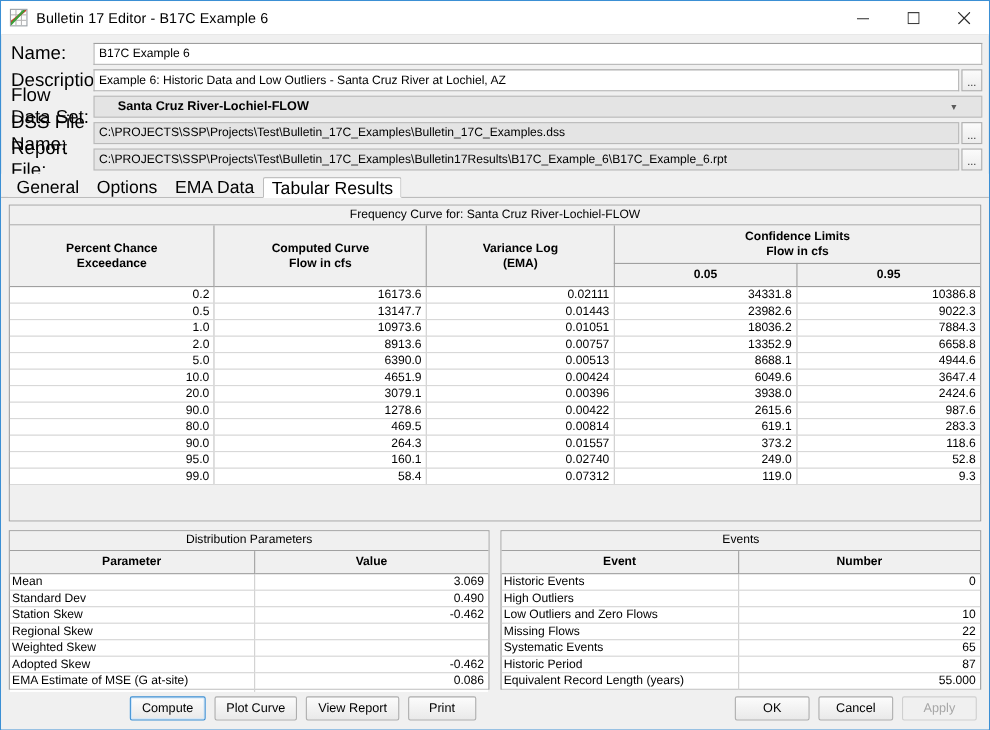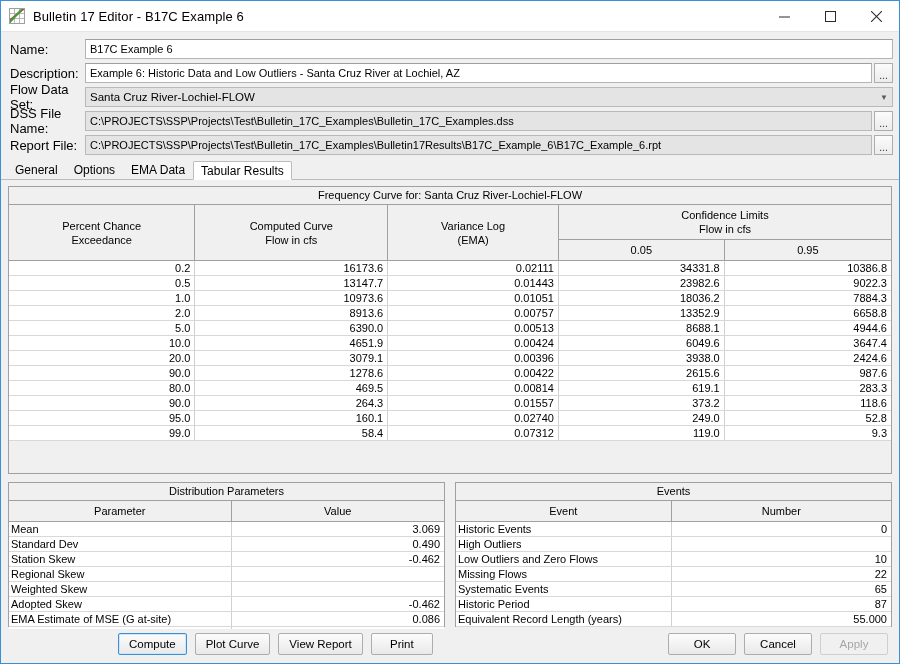--- a/index.html
+++ b/index.html
@@ -55,21 +55,21 @@
   
   .form {
     padding: 6px 6px 0 6px;
   }
   .frow {
     display: flex; align-items: center;
     height: 22px; margin-bottom: 2px;
   }
   .flabel {
     width: 78px; flex: 0 0 78px;
-    font-size: 13px; color: #000;
+    font-size: 17px; color: #000;
     padding-left: 3px;
   }
   .fctl { flex: 1 1 auto; display: flex; align-items: stretch; height: 20px; }
   .tfield {
     flex: 1 1 auto;
     background: #fff;
     border: 1px solid #b4b4b4;
     border-top-color: #9e9e9e;
     font-size: 11px;
     line-height: 18px;
@@ -85,33 +85,33 @@
     border: 1px solid #adadad;
     display: flex; align-items: flex-end; justify-content: center;
     font-size: 10px; line-height: 9px; color: #333;
     padding-bottom: 2px;
   }
   .combo {
     flex: 1 1 auto;
     background: #e4e4e4;
     border: 1px solid #b9b9b9;
     display: flex; align-items: center;
-    font-size: 11.5px; padding: 0 4px; color: #000;
+    font-size: 11.5px; padding: 0 21px; color: #000; font-weight: bold;
   }
   .combo .caret { margin-left: auto; font-size: 8px; color: #5a5a5a; }
   
   .tabbar {
     display: flex; align-items: flex-end;
     padding: 2px 0 0 6px;
     height: 22px;
     border-bottom: 1px solid #bcbcbc;
     background: #f0f0f0;
   }
   .tab {
-    font-size: 12px;
+    font-size: 16px;
     padding: 3px 7px 3px 7px;
     height: 19px;
     line-height: 13px;
     background: #f0f0f0;
     border: 1px solid transparent;
     border-bottom: none;
     color: #000;
   }
   .tab.active {
     background: #ffffff;
@@ -138,21 +138,21 @@
     text-align: center;
     font-size: 11px;
     background: #f0f0f0;
     border-bottom: 1px solid #a0a0a0;
   }
   table.grid { border-collapse: collapse; width: 100%; table-layout: fixed; }
   table.grid th {
     background: #f0f0f0;
     border-right: 1px solid #a0a0a0;
     border-bottom: 1px solid #a0a0a0;
-    font-weight: normal;
+    font-weight: bold;
     font-size: 11px;
     padding: 3px 2px;
     vertical-align: middle;
     line-height: 14px;
   }
   table.grid th:last-child { border-right: none; }
   table.grid td {
     border-right: 1px solid #d0d0d0;
     border-bottom: 1px solid #d8d8d8;
     font-size: 11px;

